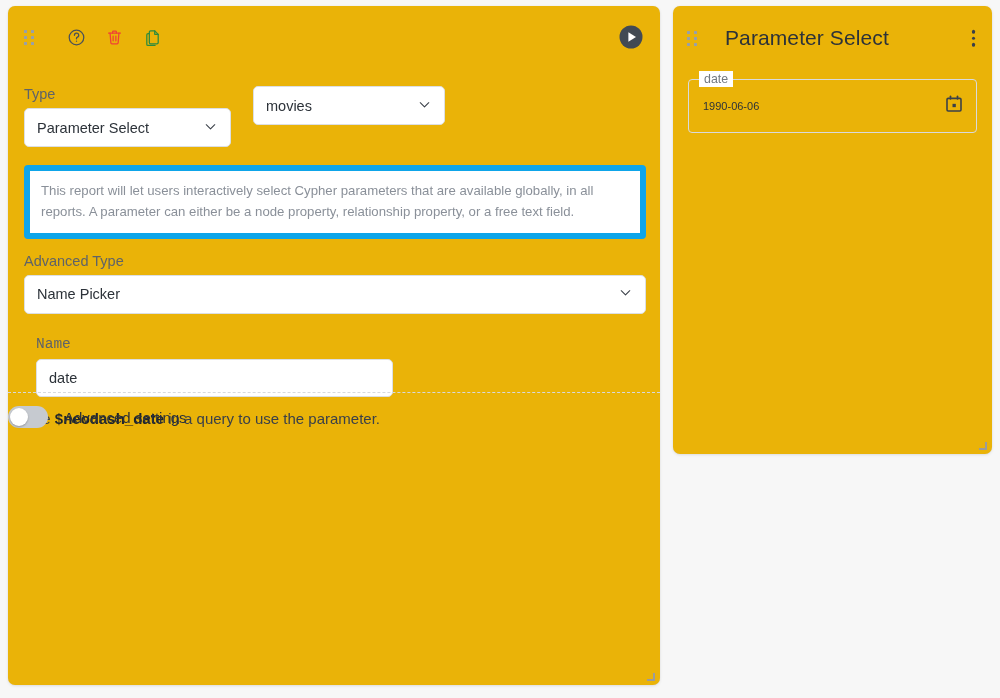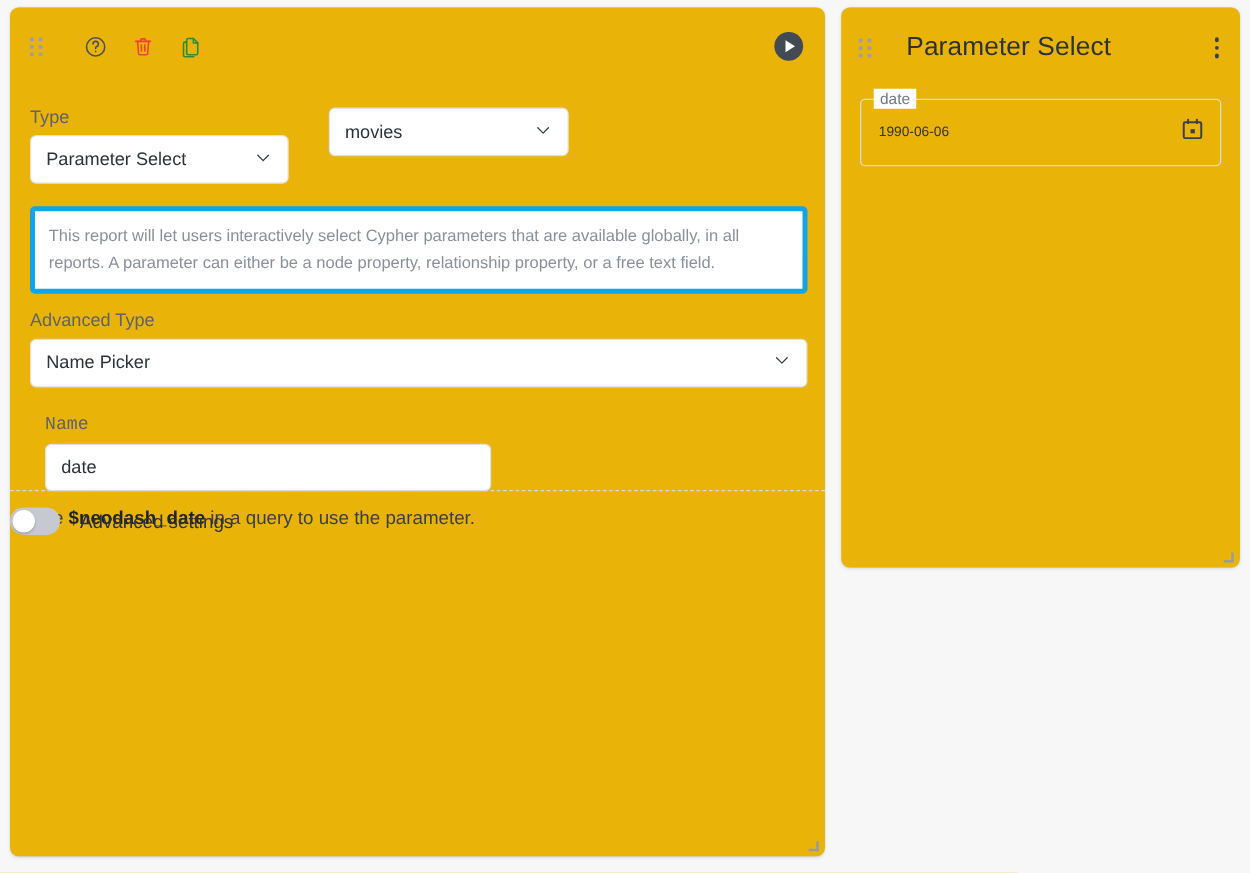--- a/index.html
+++ b/index.html
@@ -114,21 +114,21 @@
     cursor: pointer;
   }
 
   
   .form-area {
     padding: 0 14px 0 16px;
   }
 
   .field-row {
     display: flex;
-    gap: 32px;
+    gap: 22px;
     margin-top: 18px;
   }
 
   .field-label {
     font-size: 14.5px;
     color: #5f6368;
     margin-bottom: 6px;
     font-weight: 400;
   }
 
@@ -155,21 +155,21 @@
     pointer-events: none;
   }
 
   .w-type { width: 207px; }
   .w-db   { width: 192px; }
   .w-full { width: 100%; }
 
   
   .desc-box {
     margin-top: 18px;
-    border: 4px solid #0ea5e9;
+    border: 6px solid #0ea5e9;
     border-radius: 4px;
     padding: 9px 11px 10px;
     font-size: 13.2px;
     line-height: 1.62;
     color: #8a9099;
     background: #fff;
   }
 
   .block { margin-top: 14px; }
 

